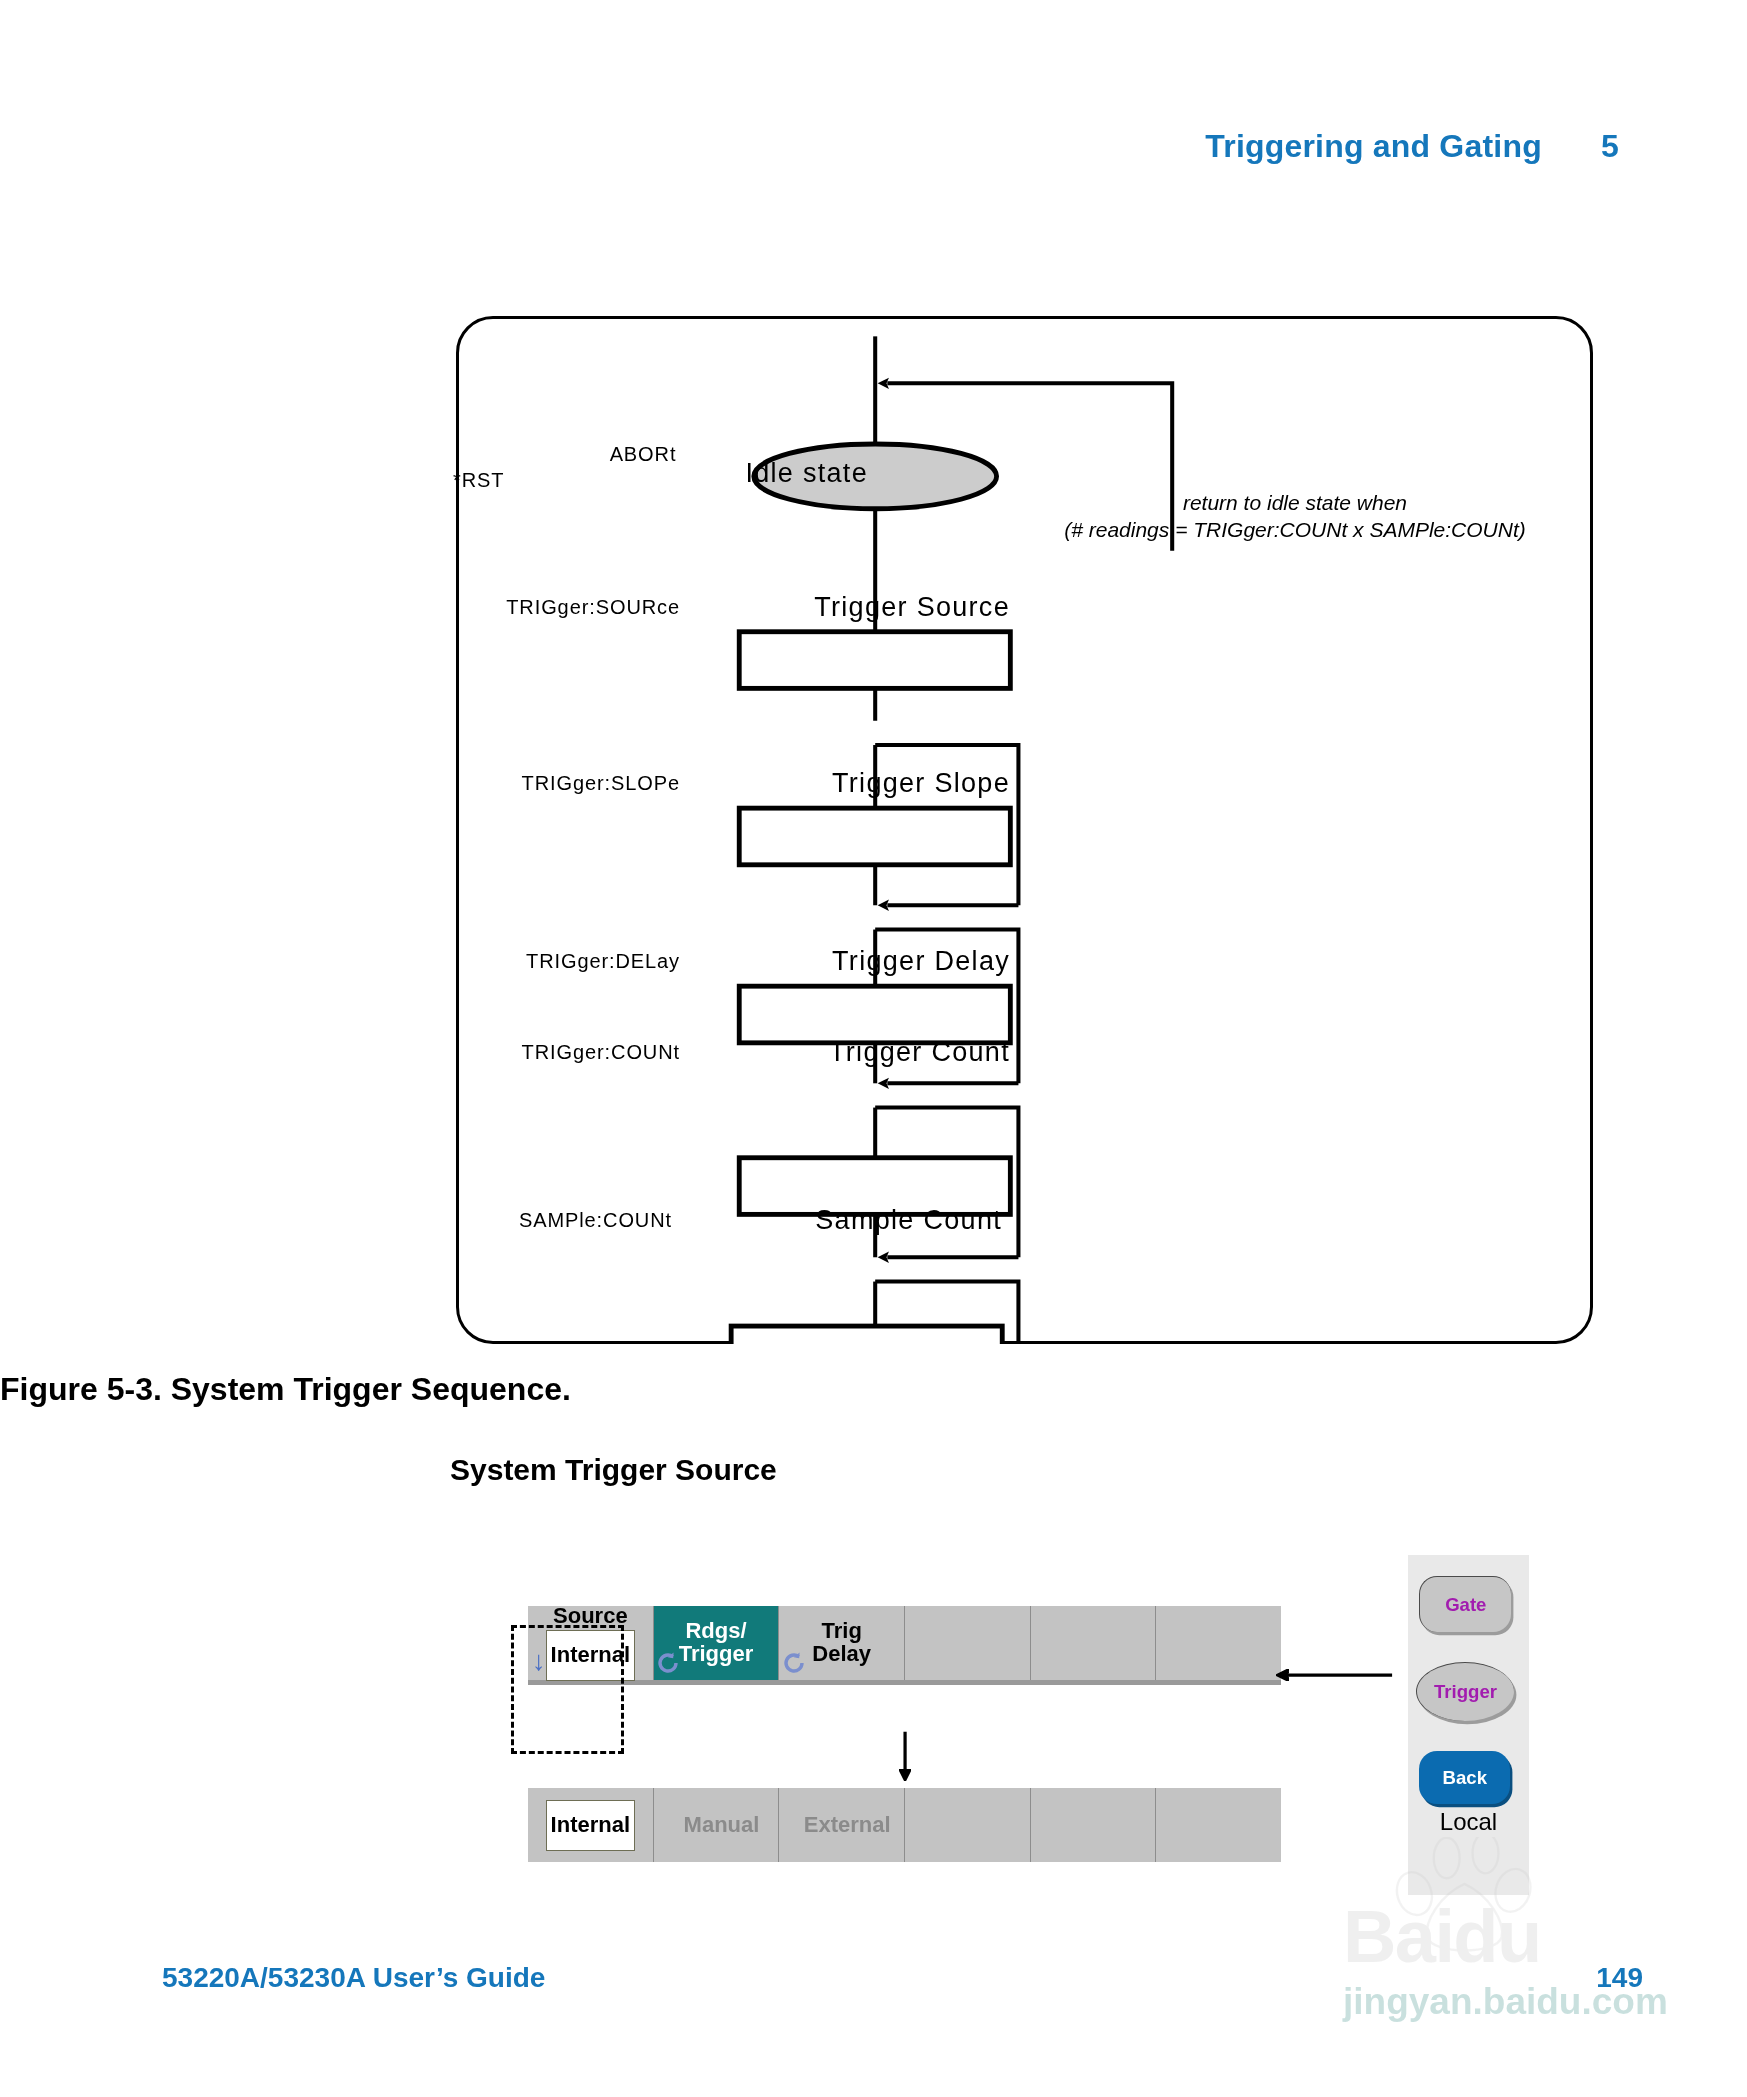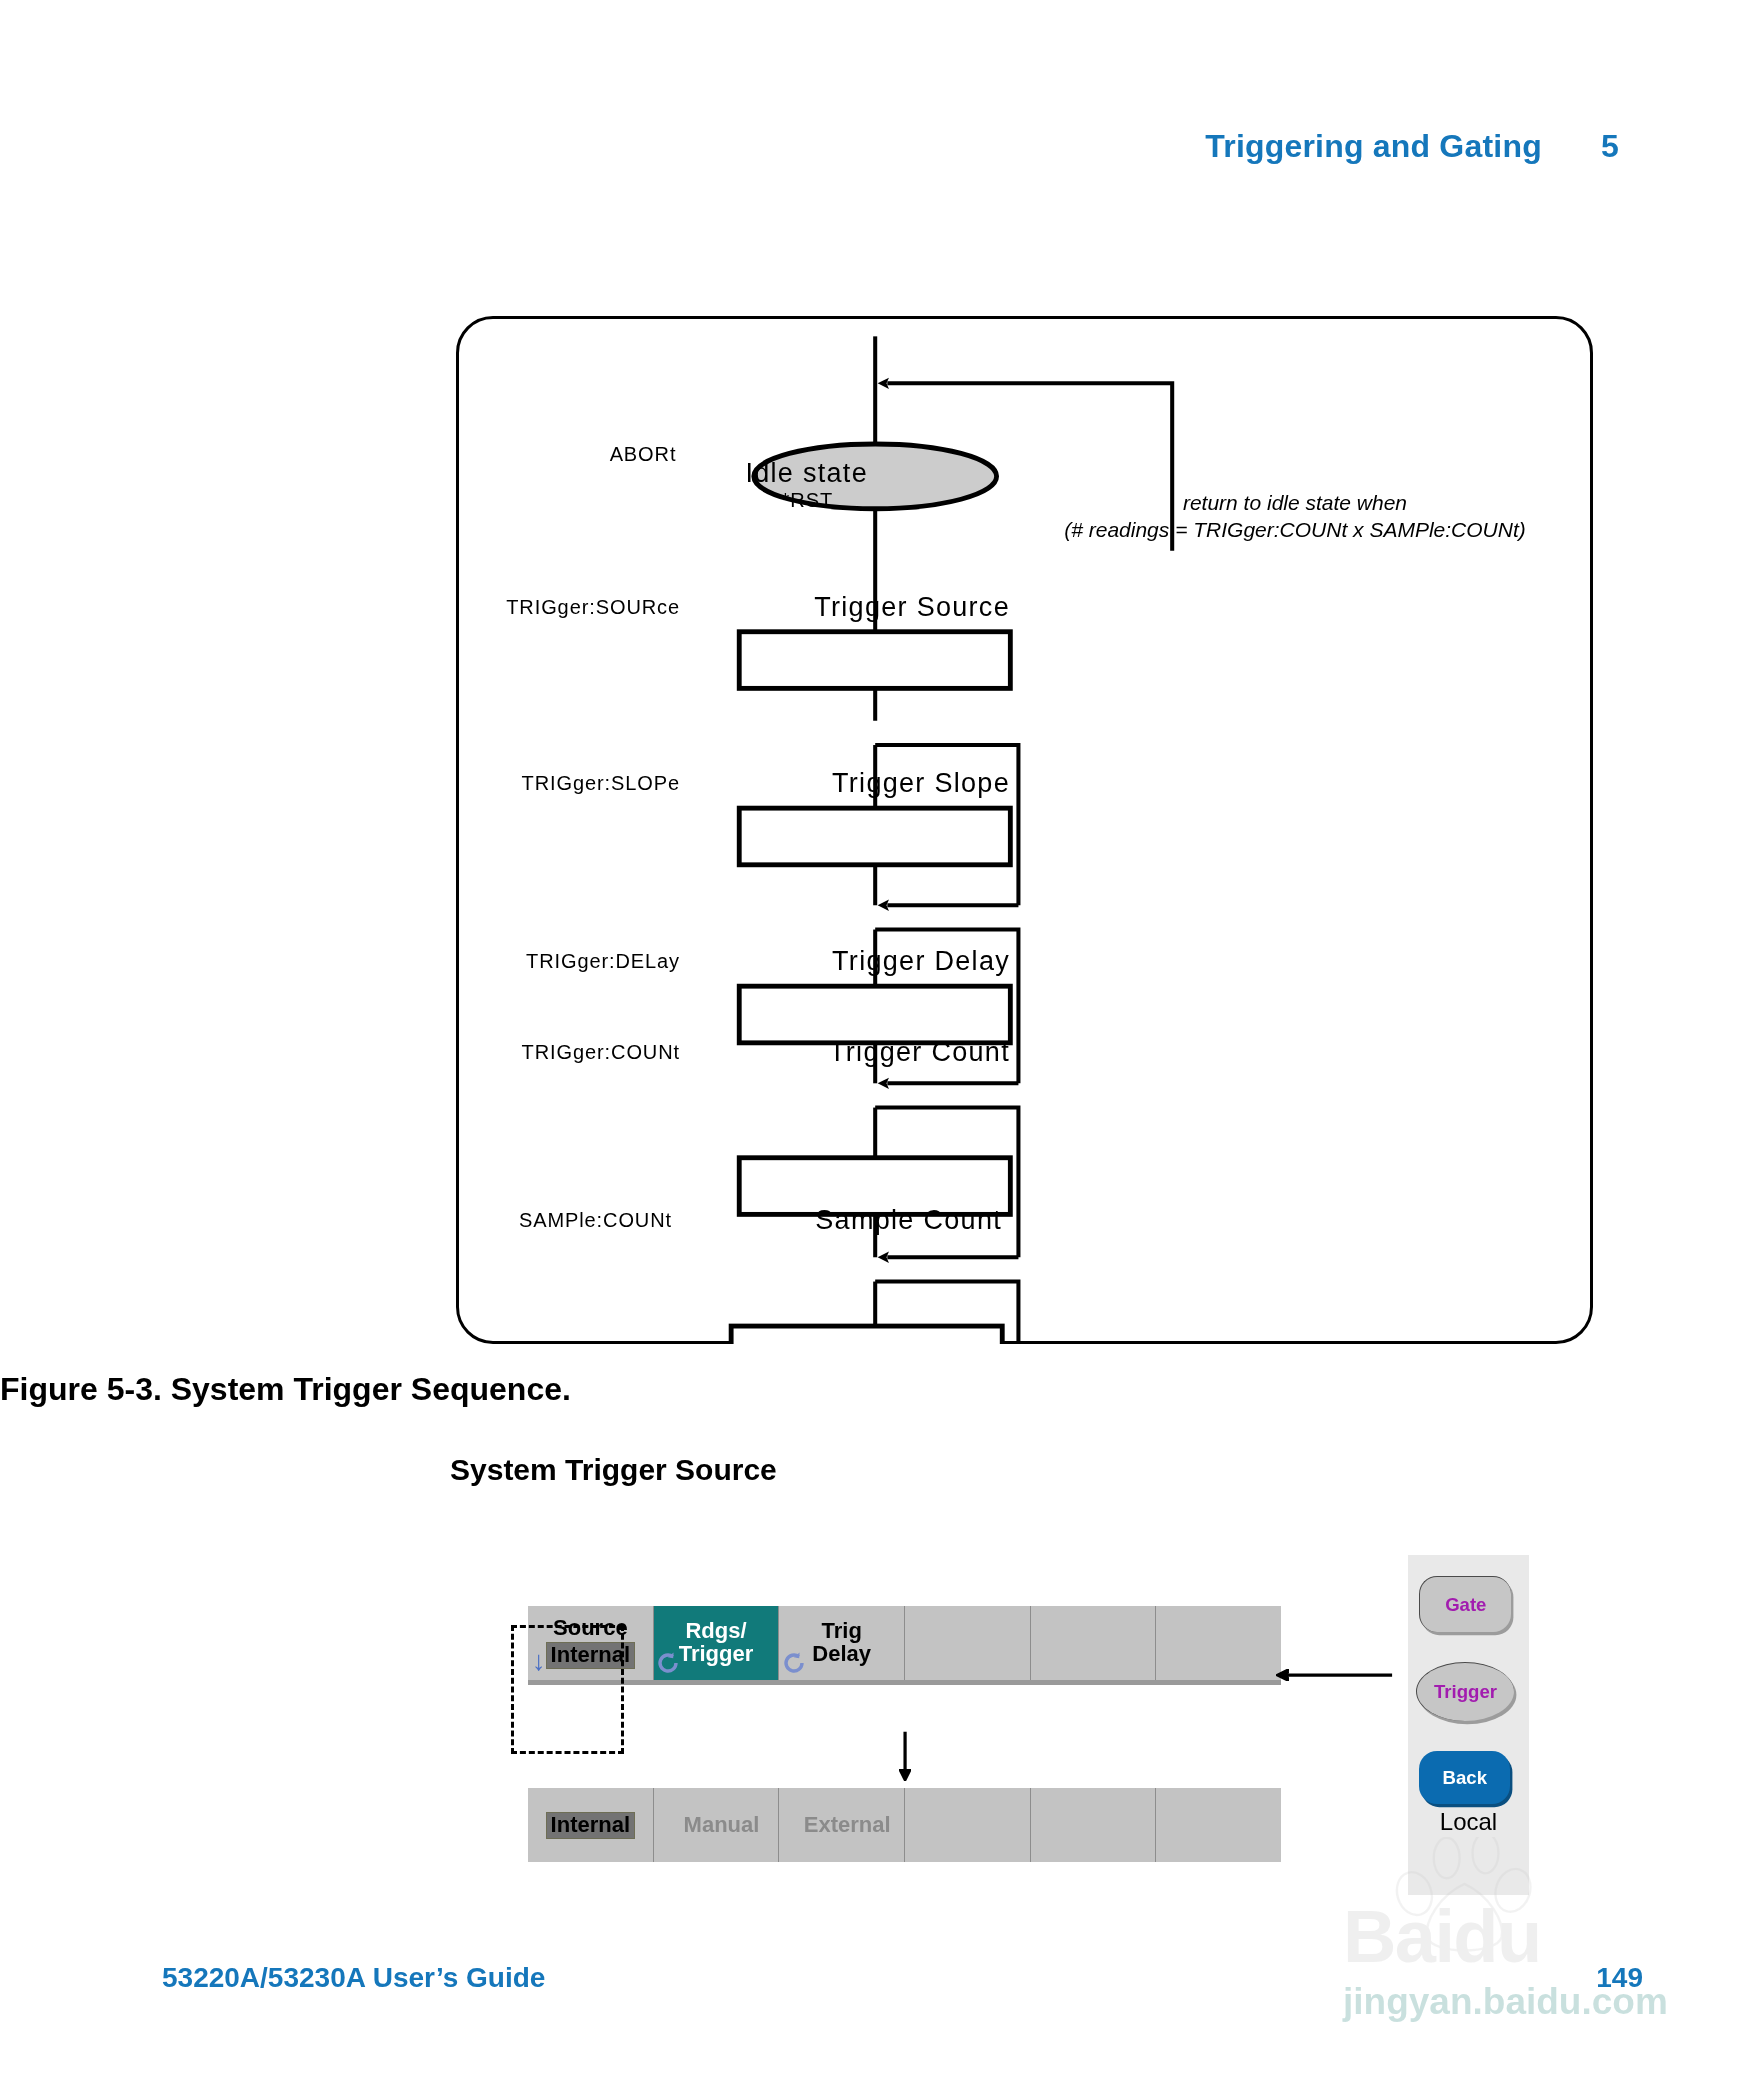--- a/index.html
+++ b/index.html
@@ -127,23 +127,23 @@
     font-size:22px;
     color:#000;
     line-height:1.04;
     text-align:center;
     font-family:"Liberation Sans", sans-serif;
   }
   .softkey:last-child{border-right:none;}
   .softkey.selected{background:#117a7a;color:#ffffff;}
   .softkey .k-line{display:block;}
   .value-box{
-    background:#737373;
+    background:#ffffff;
     border:1.6px solid #6e6e55;
-    padding:0 4px;
+    padding:12px 4px;
     font-weight:bold;font-size:22px;color:#000;
     line-height:1.12;
     margin-top:1.6px;
   }
   .softkey.dim .key-text{color:#8b8b8b;margin-left:11px;}
   .arrow-down-icon{
     position:absolute;left:4px;bottom:5.7px;
     color:#4a6fc4;font-size:27.5px;line-height:1;
   }
   .rotate-icon{
@@ -289,21 +289,21 @@
   <rect x="350" y="390" width="335" height="70" fill="#fff" stroke="#000" stroke-width="6"></rect>
   <rect x="350" y="608" width="335" height="70" fill="#fff" stroke="#000" stroke-width="6"></rect>
   <rect x="350" y="828" width="335" height="70" fill="#fff" stroke="#000" stroke-width="6"></rect>
   <rect x="350" y="1040" width="335" height="70" fill="#fff" stroke="#000" stroke-width="6"></rect>
   <rect x="340" y="1248" width="335" height="70" fill="#fff" stroke="#000" stroke-width="6"></rect>
 </svg>
 
 <div class="abs node-label idle-label" style="left:625px;top:458px;width:243px;">Idle state</div>
 
 <div class="abs cmd-label" style="left:453px;top:443px;width:380px;text-align:center;">ABORt</div>
-<div class="abs cmd-label" style="left:453px;top:469px;width:380px;text-align:right;margin-top:20px;">*RST</div>
+<div class="abs cmd-label" style="left:453px;top:469px;width:380px;text-align:left;">*RST</div>
 
 <div class="abs return-note" style="left:1020px;top:489px;width:550px;">return to idle state when</div>
 <div class="abs return-note" style="left:955px;top:516px;width:680px;">(# readings = TRIGger:COUNt x SAMPle:COUNt)</div>
 
 <div class="abs cmd-label" style="left:429px;top:596px;width:251px;">TRIGger:SOURce</div>
 <div class="abs node-label" style="left:739px;top:592px;width:271px;">Trigger Source</div>
 
 <div class="abs cmd-label" style="left:429px;top:772px;width:251px;">TRIGger:SLOPe</div>
 <div class="abs node-label" style="left:739px;top:768px;width:271px;">Trigger Slope</div>
 

